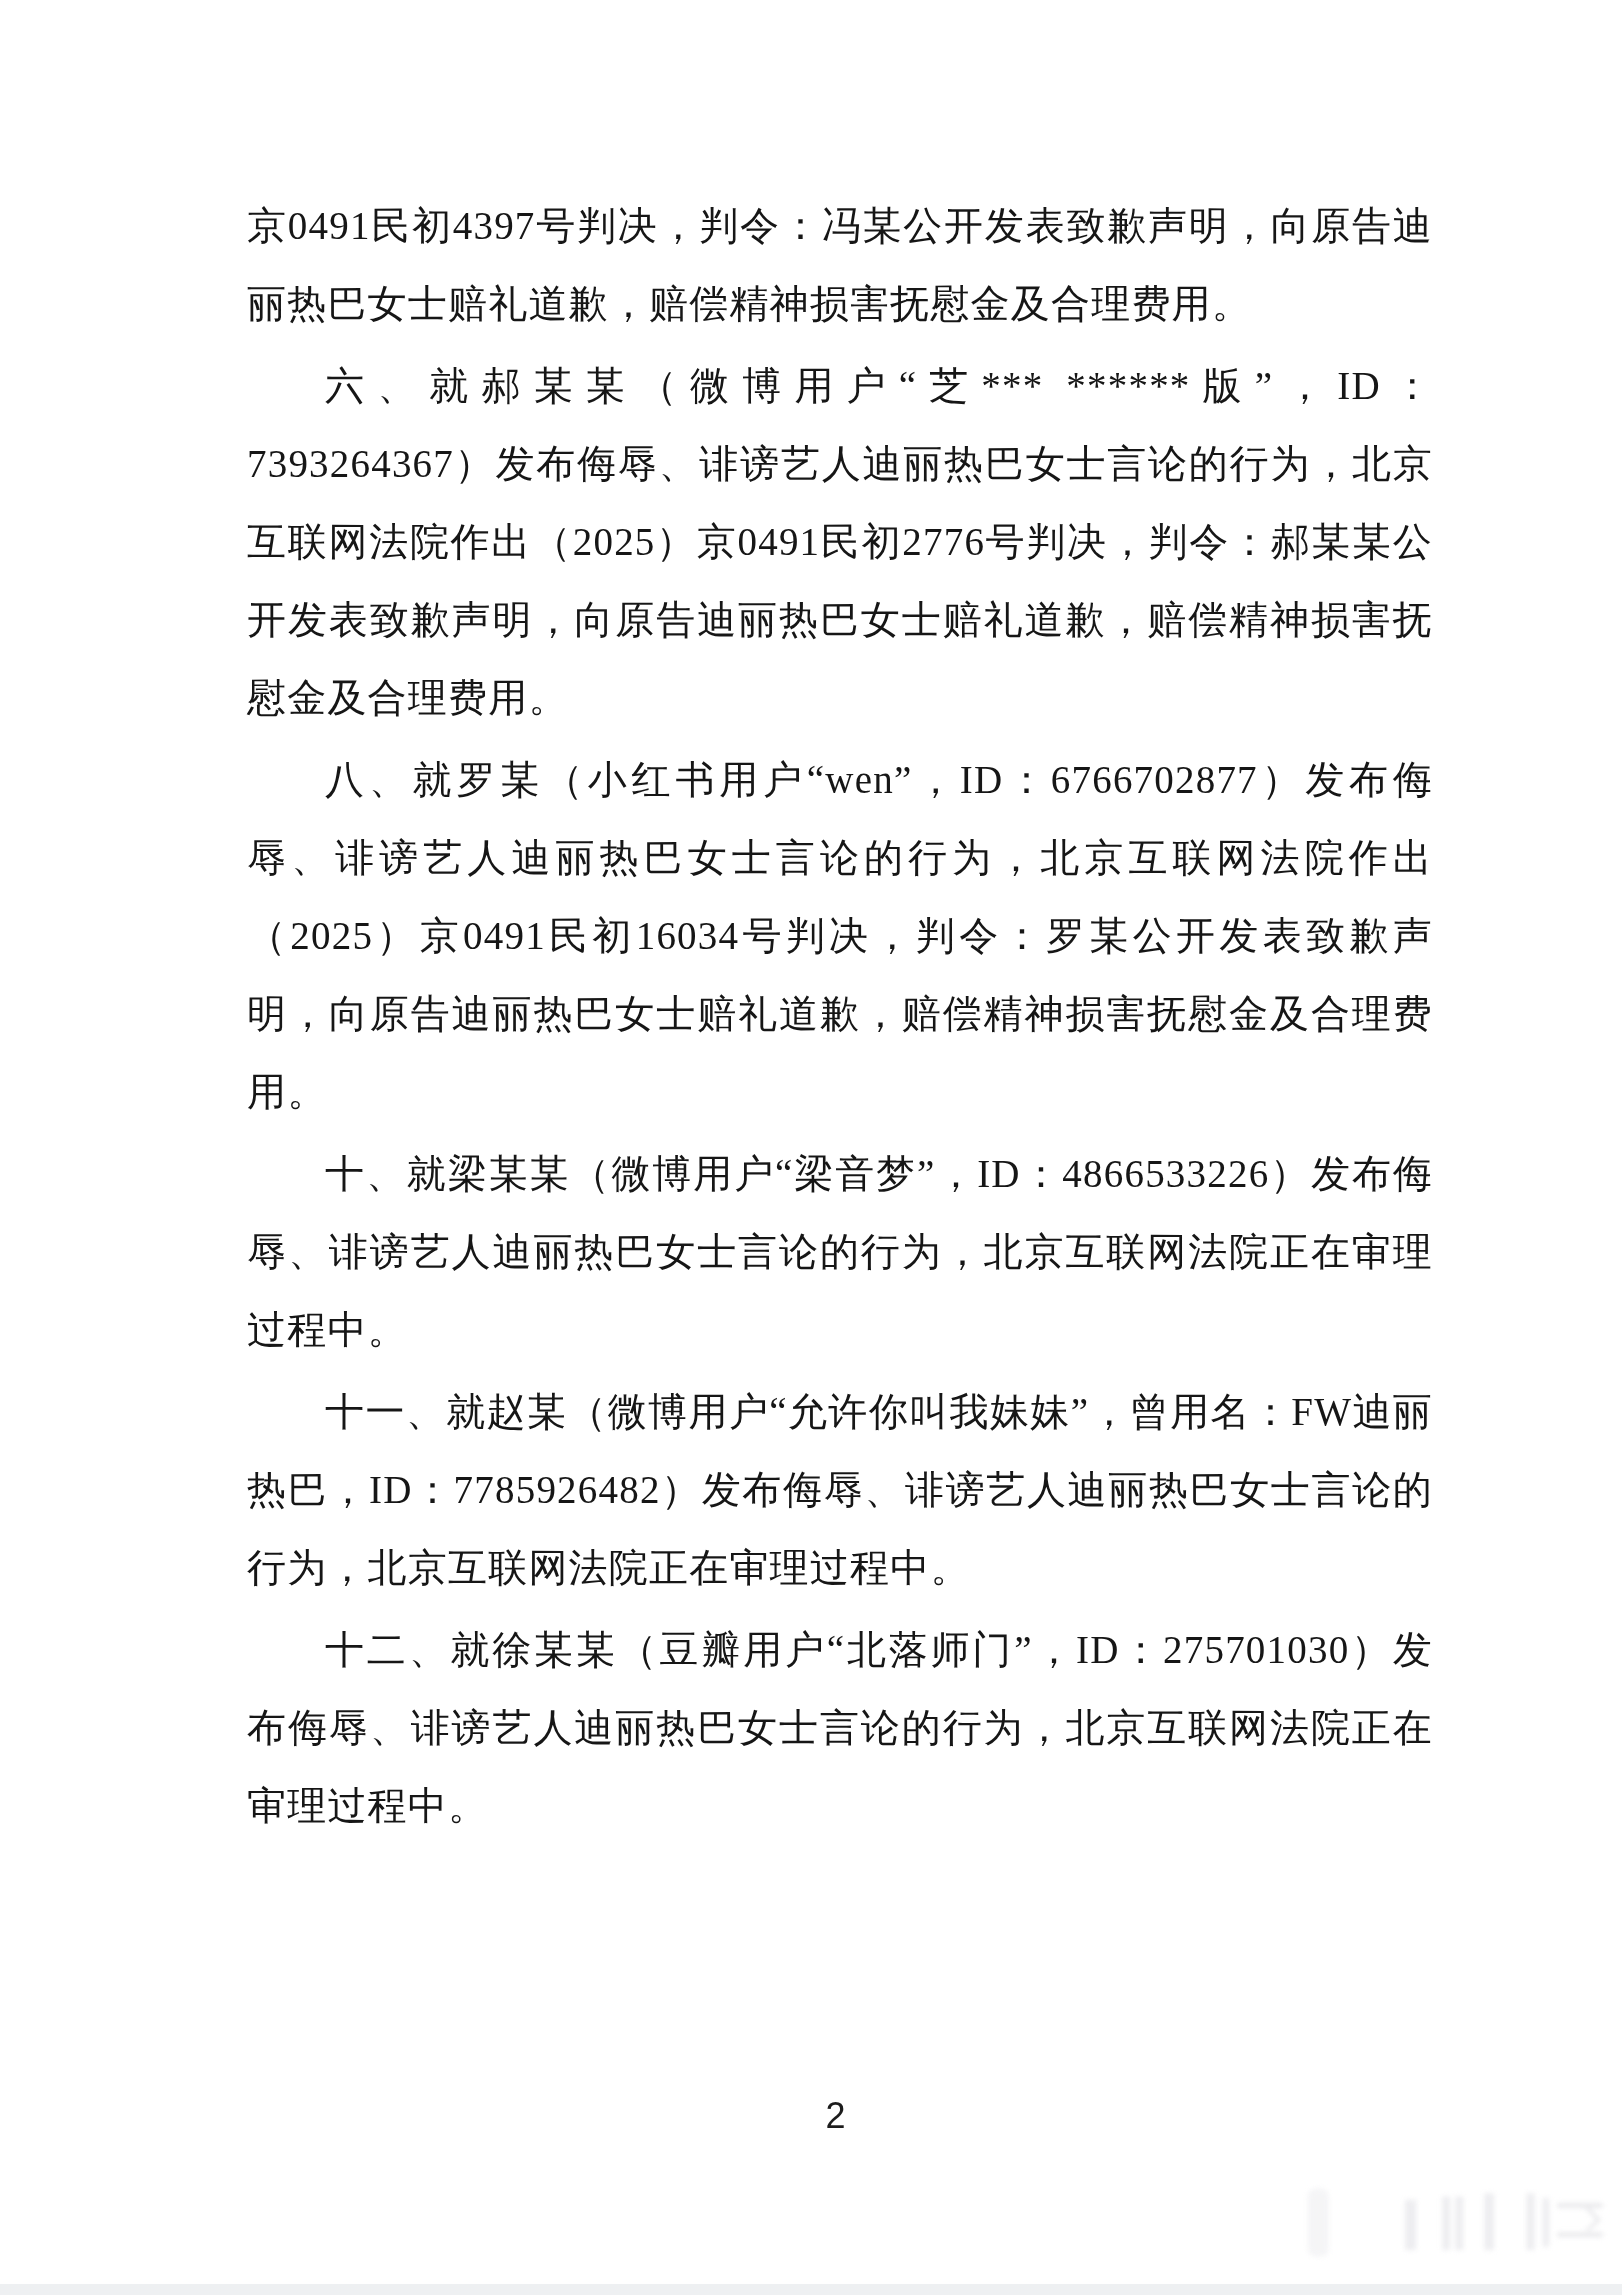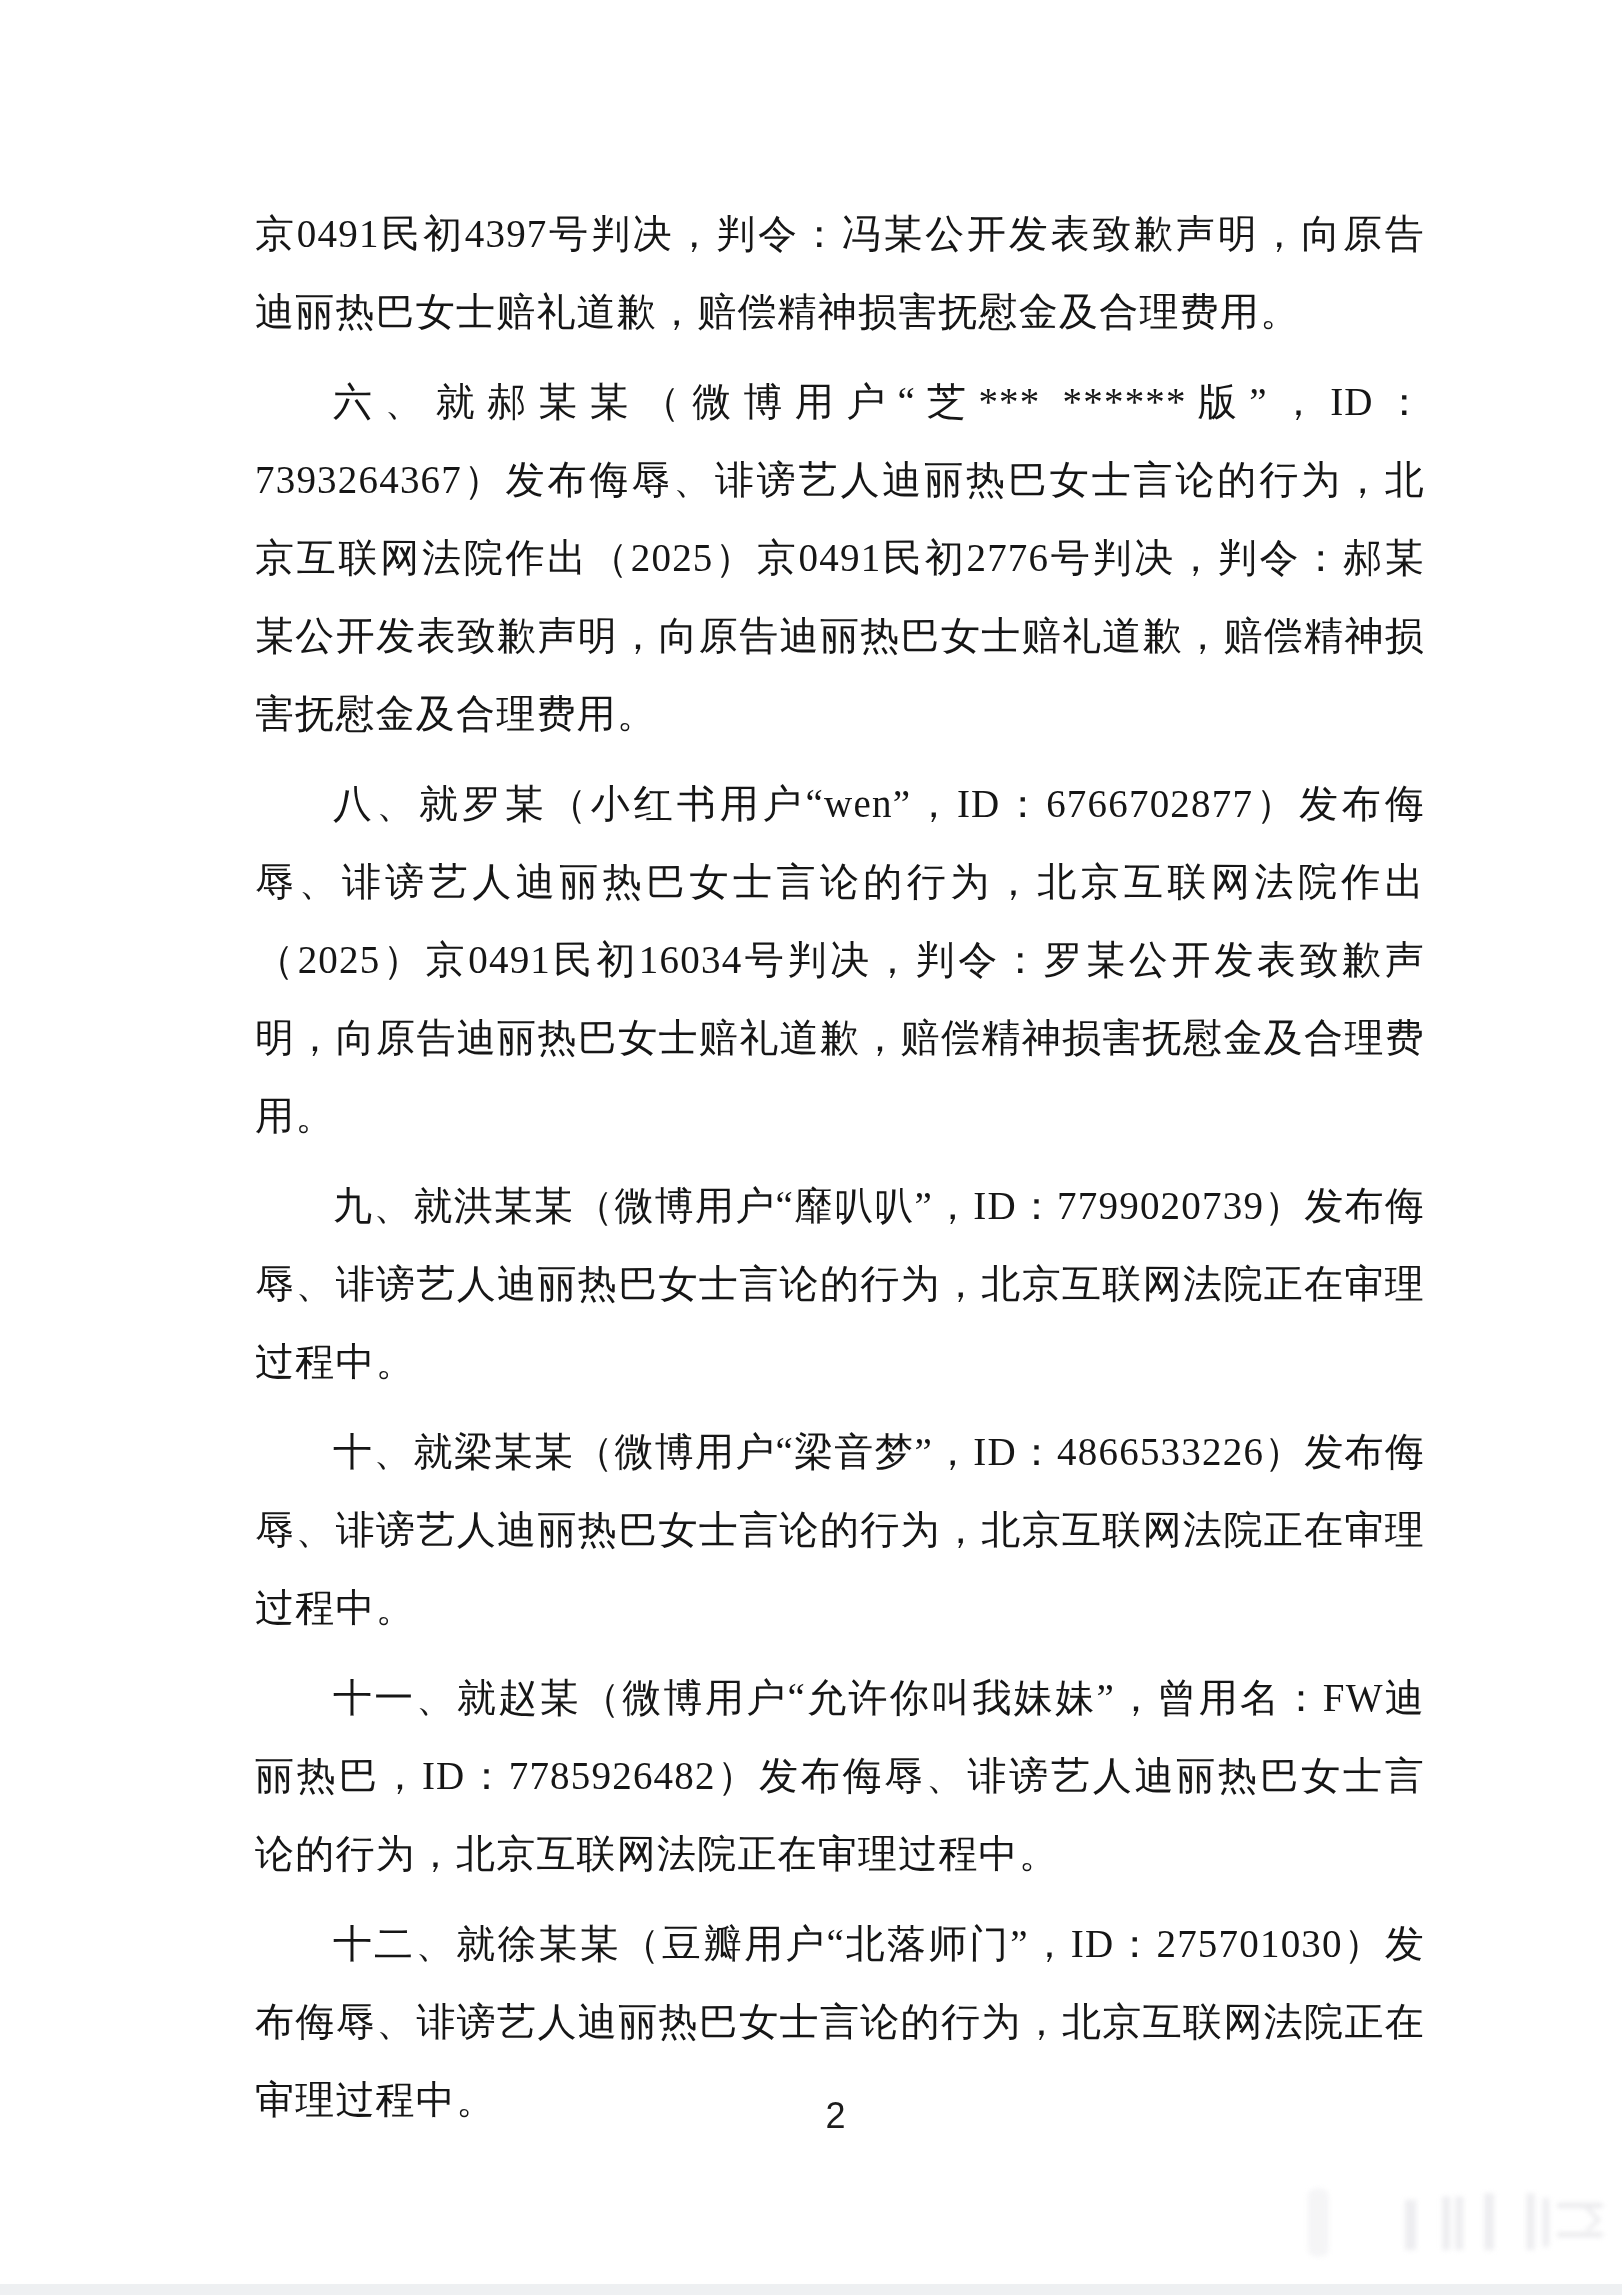--- a/index.html
+++ b/index.html
@@ -21,21 +21,21 @@
     width: 1194px;
     font-family: "Liberation Serif", "DejaVu Serif", serif;
     font-size: 39px;
     line-height: 78px;
     letter-spacing: 1.2px;
     color: var(--text-color, #161616);
     text-align: justify;
     text-justify: inter-character;
   }
   .content p {
-    margin: 12px;
+    margin: 4px;
     padding: 0;
   }
   .content p.indent {
     text-indent: 2em;
   }
   .content p.no-indent {
     text-indent: 0;
   }
   .page-number {
     position: absolute;
@@ -69,21 +69,20 @@
 </style>
 </head>
 <body>
 
 <div class="page">
 
   <div class="content">
     <p class="no-indent">京0491民初4397号判决，判令：冯某公开发表致歉声明，向原告迪丽热巴女士赔礼道歉，赔偿精神损害抚慰金及合理费用。</p>
     <p class="indent">六、就郝某某（微博用户“芝***  ******版”，ID：7393264367）发布侮辱、诽谤艺人迪丽热巴女士言论的行为，北京互联网法院作出（2025）京0491民初2776号判决，判令：郝某某公开发表致歉声明，向原告迪丽热巴女士赔礼道歉，赔偿精神损害抚慰金及合理费用。</p>
     <p class="indent">八、就罗某（小红书用户“wen”，ID：6766702877）发布侮辱、诽谤艺人迪丽热巴女士言论的行为，北京互联网法院作出（2025）京0491民初16034号判决，判令：罗某公开发表致歉声明，向原告迪丽热巴女士赔礼道歉，赔偿精神损害抚慰金及合理费用。</p>
-    <p class="indent">九、就洪某某（微博用户“靡叭叭”，ID：7799020739）发布侮辱、诽谤艺人迪丽热巴女士言论的行为，北京互联网法院正在审理过程中。</p>
     <p class="indent">十、就梁某某（微博用户“梁音梦”，ID：4866533226）发布侮辱、诽谤艺人迪丽热巴女士言论的行为，北京互联网法院正在审理过程中。</p>
     <p class="indent">十一、就赵某（微博用户“允许你叫我妹妹”，曾用名：FW迪丽热巴，ID：7785926482）发布侮辱、诽谤艺人迪丽热巴女士言论的行为，北京互联网法院正在审理过程中。</p>
     <p class="indent">十二、就徐某某（豆瓣用户“北落师门”，ID：275701030）发布侮辱、诽谤艺人迪丽热巴女士言论的行为，北京互联网法院正在审理过程中。</p>
   </div>
 
   <div class="page-number">2</div>
 
   <svg class="watermark" viewBox="0 0 400 100" xmlns="http://www.w3.org/2000/svg" aria-hidden="true">
     <g fill="#dfdfe4" stroke="none">
       <rect x="30" y="8" width="26" height="84" rx="10" fill="#ededf0"></rect>

